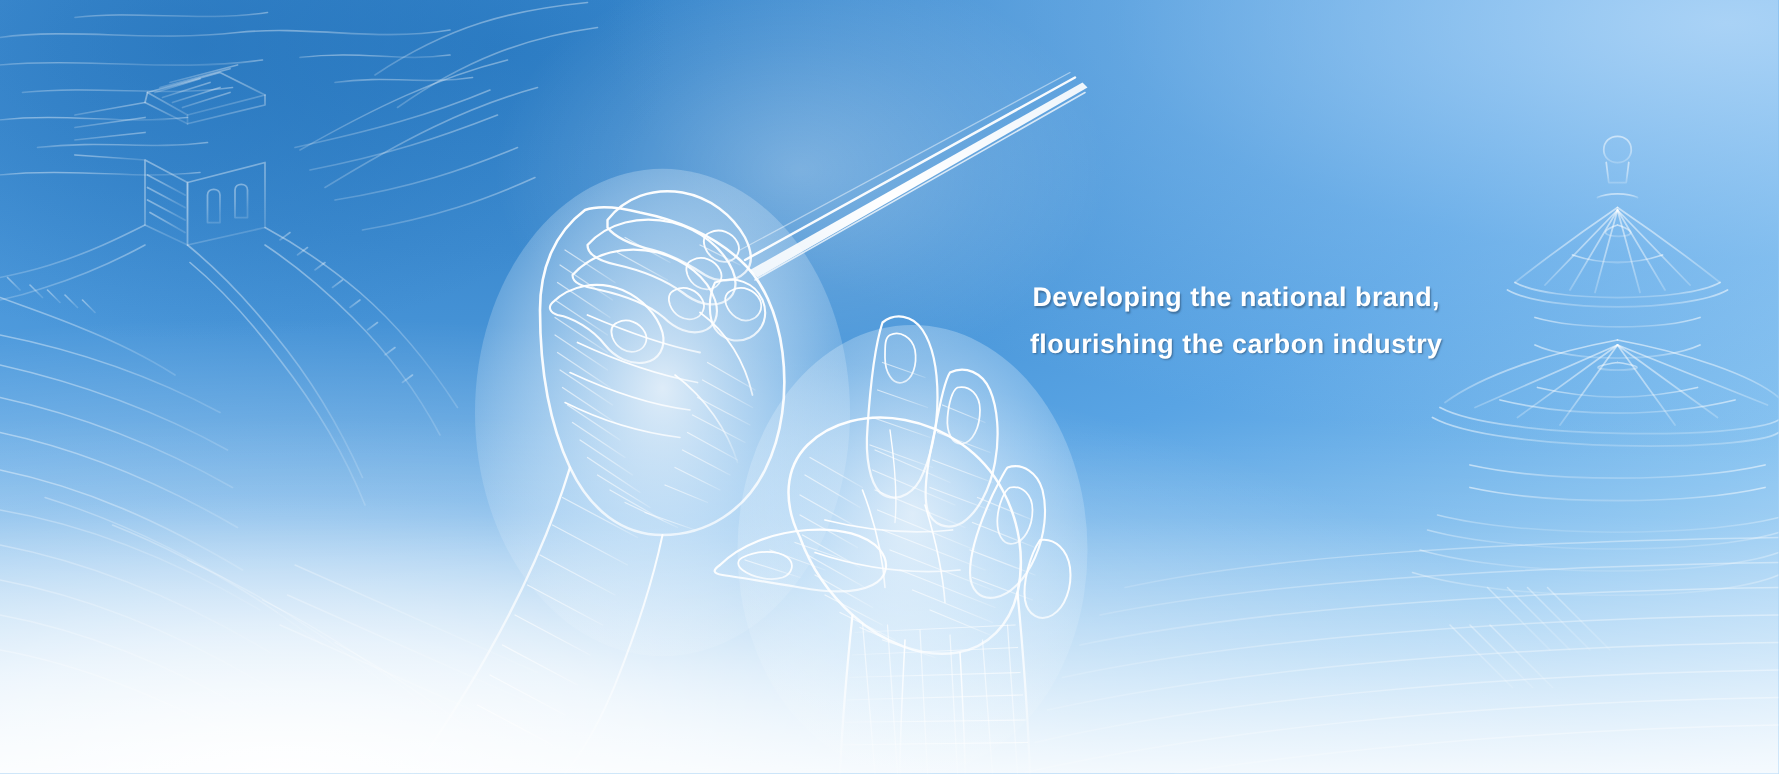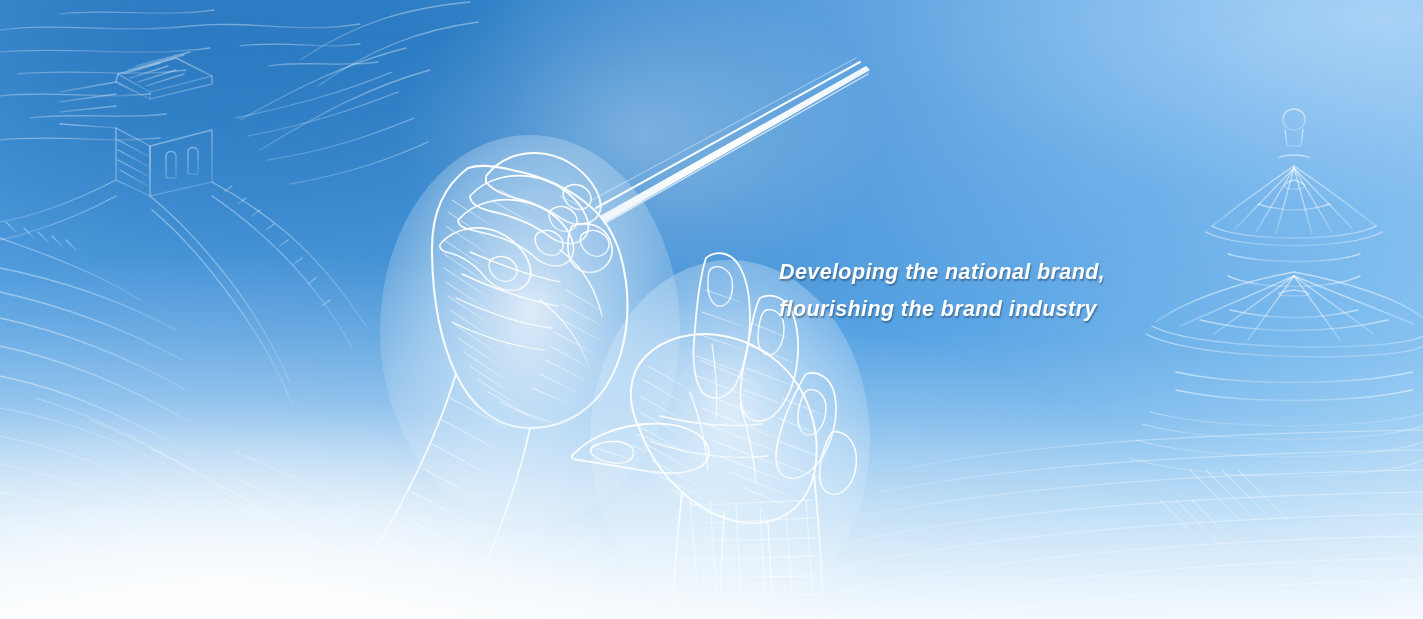--- a/index.html
+++ b/index.html
@@ -36,30 +36,30 @@
     background:radial-gradient(50% 50% at 50% 50%, rgba(255,255,255,0.30) 0%, rgba(255,255,255,0.10) 45%, rgba(255,255,255,0) 75%);
   }
 
   .layer{position:absolute; inset:0;}
   .layer svg{display:block; width:100%; height:100%;}
 
   
   .caption{
     position:absolute;
     left:779px;
-    top:254px;
+    top:220px;
     width:420px;
     color:#ffffff;
-    font-style:italic;
     font-weight:bold;
     font-size:21.5px;
     line-height:37px;
     letter-spacing:0.4px;
     text-shadow:1px 1.5px 1.5px rgba(40,70,100,0.55);
     white-space:nowrap;
+    text-align:center;
   }
   .caption .line{display:block;}
 </style>
 </head>
 <body>
 
 <div class="banner">
 
   <div class="bg-base"></div>
   <div class="bg-corner-dark"></div>
@@ -612,16 +612,16 @@
             <path d="M760 508 L766 619"></path>
           <path d="M786 512 L794 619"></path>
             <path d="M806 500 L814 619"></path>
         </g>
       </g>
     </svg>
   </div>
 
   <div class="caption">
     <span class="line">Developing the national brand,</span>
-    <span class="line">flourishing the brand industry</span>
+    <span class="line">flourishing the carbon industry</span>
   </div>
 
 </div>
 
 </body></html>

